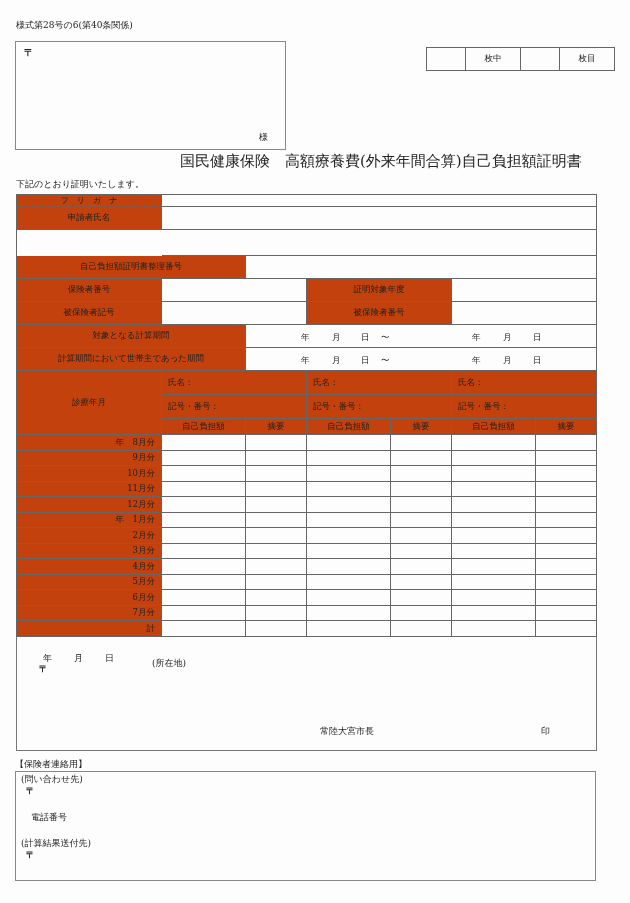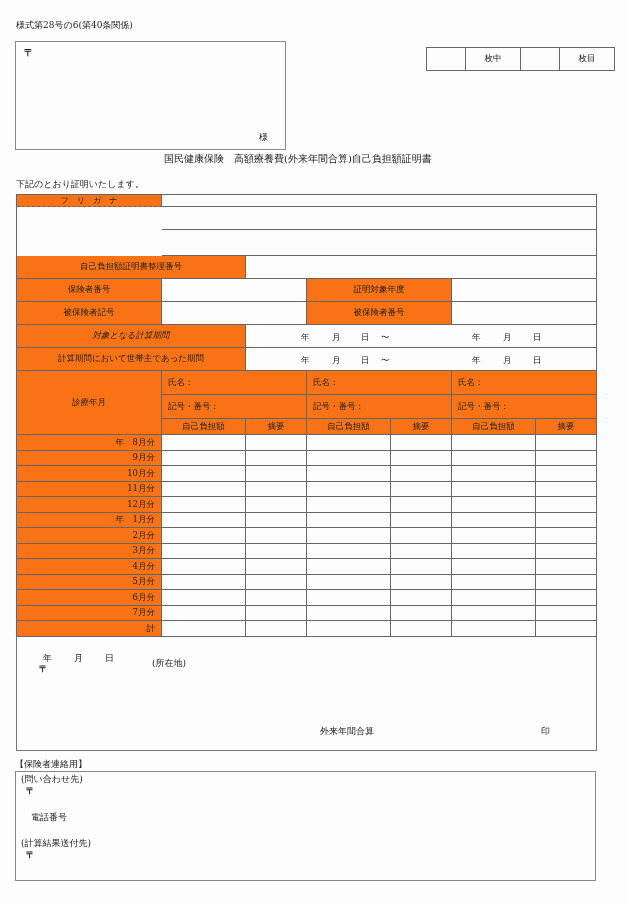--- a/index.html
+++ b/index.html
@@ -2,21 +2,21 @@
 <html><head>
 <meta charset="utf-8">
 <style>
   html,body{margin:0;padding:0;background:#fdfdfd;}
   body{width:630px;height:903px;position:relative;overflow:hidden;
        font-family:"DejaVu Serif","Liberation Serif",serif;color:#222;font-size:9px;}
   .t{position:absolute;white-space:nowrap;line-height:1;}
   .box{position:absolute;border:1px solid #777;box-sizing:border-box;}
   .cell{position:absolute;box-sizing:border-box;border-right:1px solid #666;border-bottom:1px solid #666;
         display:flex;align-items:center;justify-content:center;font-size:8.5px;white-space:nowrap;}
-  .g{background:#f97316;}
+  .g{background:#c2410c;}
   .w{background:#fdfdfd;}
   .left{justify-content:flex-start;padding-left:6px;}
   .right{justify-content:flex-end;padding-right:6px;}
   .tbl{position:absolute;left:16px;top:194px;width:581px;height:444px;border-left:1px solid #666;border-top:1px solid #666;box-sizing:border-box;}
   .pg{position:absolute;box-sizing:border-box;border:1px solid #666;display:flex;align-items:center;justify-content:center;font-size:8.5px;}
 </style>
 </head>
 <body>
 
 <div class="t" style="left:16px;top:21px;font-size:9px;">様式第28号の6(第40条関係)</div>
@@ -26,46 +26,47 @@
   <div class="t" style="left:243px;top:91px;font-size:9px;">様</div>
 </div>
 
 <div>
   <div class="pg" style="left:426px;top:47px;width:40px;height:24px;"></div>
   <div class="pg" style="left:465px;top:47px;width:56px;height:24px;">枚中</div>
   <div class="pg" style="left:520px;top:47px;width:40px;height:24px;"></div>
   <div class="pg" style="left:559px;top:47px;width:56px;height:24px;text-align:center;">枚目</div>
 </div>
 
-<div class="t" style="left:164px;top:154px;font-size:10px;">国民健康保険　高額療養費(外来年間合算)自己負担額証明書</div>
+<div class="t" style="left:180px;top:154px;font-size:15px;">国民健康保険　高額療養費(外来年間合算)自己負担額証明書</div>
 <div class="t" style="left:16px;top:180px;font-size:9px;">下記のとおり証明いたします。</div>
 
 <div class="tbl">
 
   <div class="cell g" style="left:0;top:0;width:145px;height:12px;border-bottom:1px dashed #666;font-size:8px;">フ　リ　ガ　ナ</div>
   <div class="cell w" style="left:145px;top:0;width:435px;height:12px;"></div>
 
+  <div class="cell g" style="left:0;top:12px;width:145px;height:23px;">申請者氏名</div>
   <div class="cell w" style="left:145px;top:12px;width:435px;height:23px;"></div>
 
   <div class="cell w" style="left:145px;top:35px;width:435px;height:26px;"></div>
 
   <div class="cell g" style="left:0;top:61px;width:229px;height:23px;">自己負担額証明書整理番号</div>
   <div class="cell w" style="left:229px;top:61px;width:351px;height:23px;"></div>
 
   <div class="cell g" style="left:0;top:84px;width:145px;height:23px;">保険者番号</div>
   <div class="cell w" style="left:145px;top:84px;width:145px;height:23px;"></div>
   <div class="cell g" style="left:290px;top:84px;width:145px;height:23px;">証明対象年度</div>
   <div class="cell w" style="left:435px;top:84px;width:145px;height:23px;"></div>
 
   <div class="cell g" style="left:0;top:107px;width:145px;height:23px;">被保険者記号</div>
   <div class="cell w" style="left:145px;top:107px;width:145px;height:23px;"></div>
   <div class="cell g" style="left:290px;top:107px;width:145px;height:23px;">被保険者番号</div>
   <div class="cell w" style="left:435px;top:107px;width:145px;height:23px;"></div>
 
-  <div class="cell g" style="left:0;top:130px;width:229px;height:23px;font-style:italic;">対象となる計算期間</div>
+  <div class="cell g" style="left:0;top:130px;width:229px;height:23px;">対象となる計算期間</div>
   <div class="cell w" style="left:229px;top:130px;width:351px;height:23px;justify-content:flex-start;">
     <span class="t" style="left:55px;top:8px;">年</span>
     <span class="t" style="left:86px;top:8px;">月</span>
     <span class="t" style="left:115px;top:8px;">日</span>
     <span class="t" style="left:135px;top:8px;">〜</span>
     <span class="t" style="left:226px;top:8px;">年</span>
     <span class="t" style="left:257px;top:8px;">月</span>
     <span class="t" style="left:287px;top:8px;">日</span>
   </div>
 
@@ -190,21 +191,21 @@
       <div class="cell w" style="left: 519px; top: 426px; width: 61px; height: 16px;"></div>
     </div>
 </div>
 
 <div class="box" style="left:16px;top:637px;width:581px;height:114px;border-color:#777;border-top:none;">
   <span class="t" style="left:26px;top:17px;">年</span>
   <span class="t" style="left:57px;top:17px;">月</span>
   <span class="t" style="left:88px;top:17px;">日</span>
   <span class="t" style="left:22px;top:28px;font-weight:bold;">〒</span>
   <span class="t" style="left:135px;top:22px;">(所在地)</span>
-  <span class="t" style="left:303px;top:90px;">外来年間合算</span>
+  <span class="t" style="left:303px;top:90px;">常陸大宮市長</span>
   <span class="t" style="left:524px;top:90px;">印</span>
 </div>
 
 <div class="t" style="left:15px;top:760px;">【保険者連絡用】</div>
 <div class="box" style="left:15px;top:771px;width:581px;height:110px;border-color:#888;">
   <span class="t" style="left:5px;top:3px;">(問い合わせ先)</span>
   <span class="t" style="left:10px;top:15px;font-weight:bold;">〒</span>
   <span class="t" style="left:15px;top:41px;">電話番号</span>
   <span class="t" style="left:5px;top:67px;">(計算結果送付先)</span>
   <span class="t" style="left:10px;top:79px;font-weight:bold;">〒</span>

